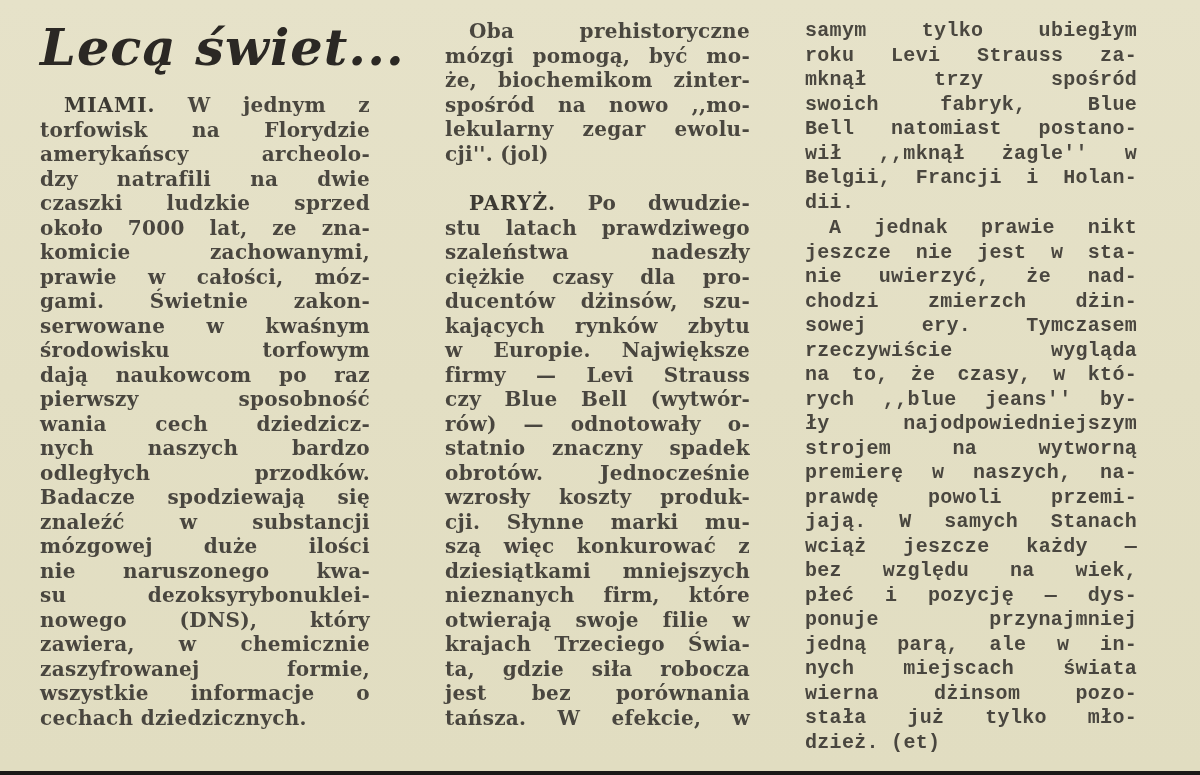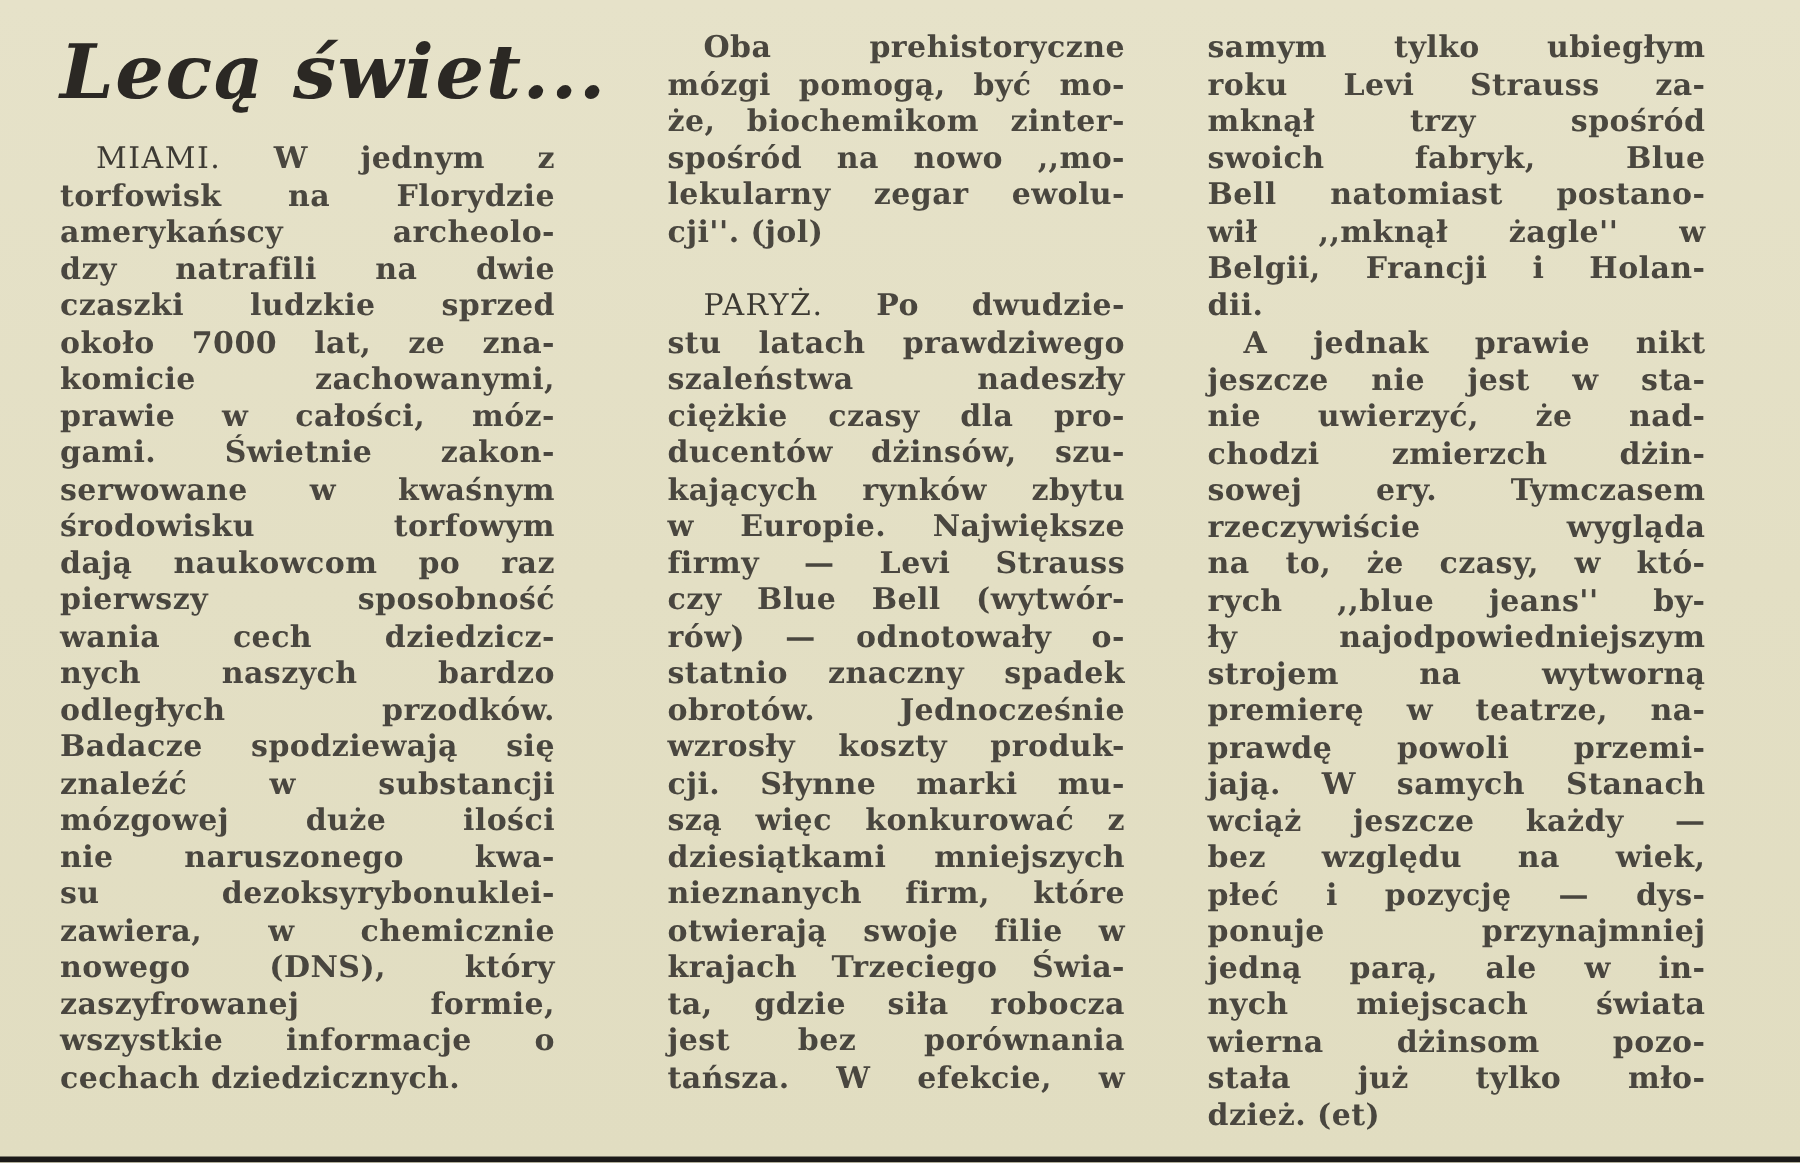--- a/index.html
+++ b/index.html
@@ -70,28 +70,28 @@
       color: #3d3a34;
       opacity: 0.92;
     }
     .line.last {
       text-align-last: left;
     }
     .line.indent {
       padding-left: 24px;
     }
     .dateline {
-      font-weight: normal;
+      font-weight: bold;
       letter-spacing: 1px;
       color: #2f2c27;
     }
     .col-1 .lines { top: 93px; }
     .col-2 .lines { top: 19px; }
     .col-2 .lines.second { top: 191px; }
-    .col-3 .lines { top: 19px; }
+    .col-3 .lines { top: 19px; font-family: Liberation Mono, monospace; }
     .col-3 .lines.second { top: 216px; }
   </style>
 </head>
 <body>
 
 <div class="paper">
 
   <div class="headline">Lecą świet...</div>
 
   <div class="col col-1">
@@ -110,22 +110,22 @@
       <span class="line">dają naukowcom po raz</span>
       <span class="line">pierwszy sposobność</span>
       <span class="line">wania cech dziedzicz-</span>
       <span class="line">nych naszych bardzo</span>
       <span class="line">odległych przodków.</span>
       <span class="line">Badacze spodziewają się</span>
       <span class="line">znaleźć w substancji</span>
       <span class="line">mózgowej duże ilości</span>
       <span class="line">nie naruszonego kwa-</span>
       <span class="line">su dezoksyrybonuklei-</span>
+      <span class="line">nowego (DNS), który</span>
       <span class="line">zawiera, w chemicznie</span>
-      <span class="line">nowego (DNS), który</span>
       <span class="line">zaszyfrowanej formie,</span>
       <span class="line">wszystkie informacje o</span>
       <span class="line last">cechach dziedzicznych.</span>
     </div>
   </div>
 
   <div class="col col-2">
     <div class="lines">
       <span class="line indent">Oba prehistoryczne</span>
       <span class="line">mózgi pomogą, być mo-</span>
@@ -175,21 +175,21 @@
       <span class="line indent">A jednak prawie nikt</span>
       <span class="line">jeszcze nie jest w sta-</span>
       <span class="line">nie uwierzyć, że nad-</span>
       <span class="line">chodzi zmierzch dżin-</span>
       <span class="line">sowej ery. Tymczasem</span>
       <span class="line">rzeczywiście wygląda</span>
       <span class="line">na to, że czasy, w któ-</span>
       <span class="line">rych ,,blue jeans'' by-</span>
       <span class="line">ły najodpowiedniejszym</span>
       <span class="line">strojem na wytworną</span>
-      <span class="line">premierę w teatrze, na-</span>
+      <span class="line">premierę w naszych, na-</span>
       <span class="line">prawdę powoli przemi-</span>
       <span class="line">jają. W samych Stanach</span>
       <span class="line">wciąż jeszcze każdy —</span>
       <span class="line">bez względu na wiek,</span>
       <span class="line">płeć i pozycję — dys-</span>
       <span class="line">ponuje przynajmniej</span>
       <span class="line">jedną parą, ale w in-</span>
       <span class="line">nych miejscach świata</span>
       <span class="line">wierna dżinsom pozo-</span>
       <span class="line">stała już tylko mło-</span>

